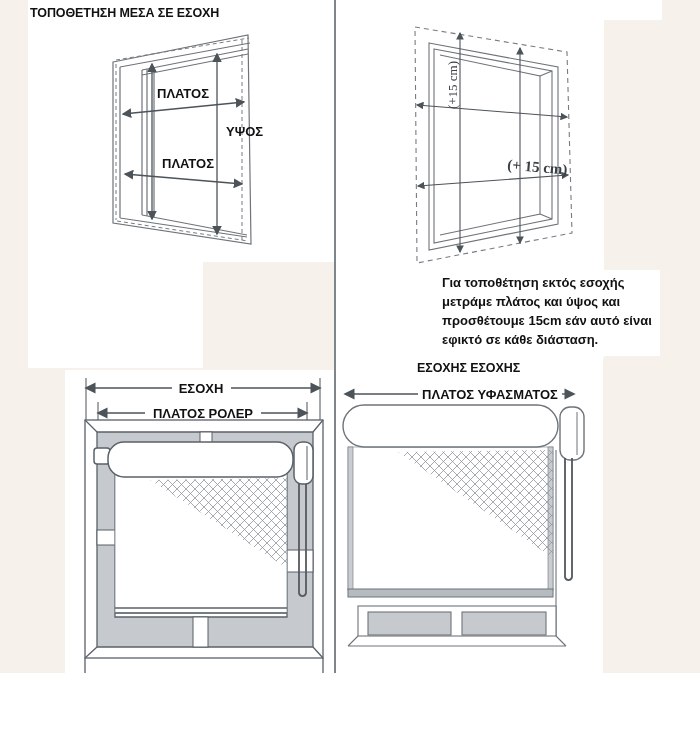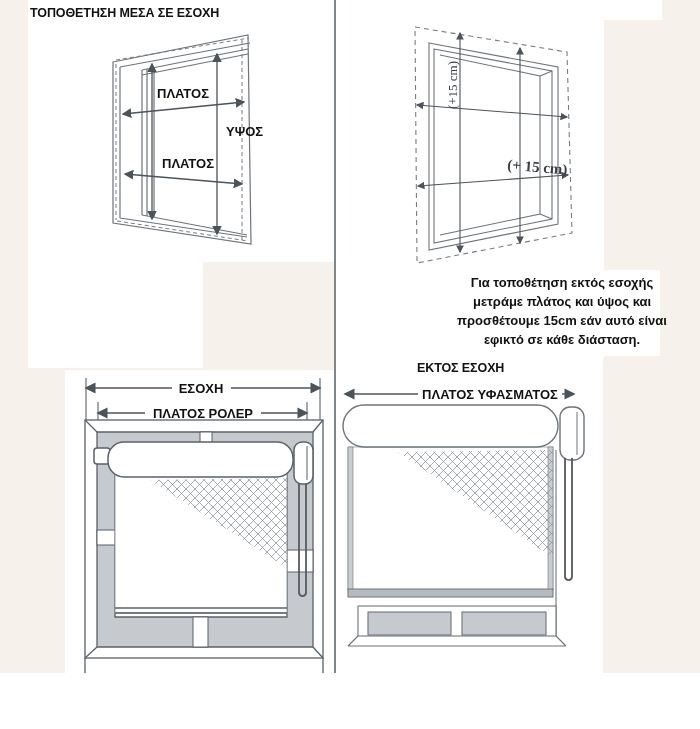--- a/index.html
+++ b/index.html
@@ -33,23 +33,23 @@
   <div class="panel" style="left:28px;top:262px;width:175px;height:106px;"></div>
   <div class="panel" style="left:336px;top:0;width:326px;height:20px;"></div>
   <div class="panel" style="left:336px;top:20px;width:268px;height:338px;"></div>
   <div class="panel" style="left:430px;top:270px;width:230px;height:86px;"></div>
   <div class="panel" style="left:65px;top:370px;width:270px;height:338px;"></div>
   <div class="panel" style="left:336px;top:358px;width:267px;height:350px;"></div>
 
   <div class="divider" style="left:334px;top:0;width:2px;height:708px;"></div>
 
   <div class="title" style="left:30px;top:6px;">ΤΟΠΟΘΕΤΗΣΗ ΜΕΣΑ ΣΕ ΕΣΟΧΗ</div>
-  <div class="title" style="left:417px;top:361px;">ΕΚΤΟΣ ΕΣΟΧΗ</div>
+  <div class="title" style="left:417px;top:361px;">ΕΣΟΧΗΣ ΕΣΟΧΗΣ</div>
 
-  <div class="caption" style="left:442px;top:273px;width:240px;line-height:19px;text-align:center;">Για τοποθέτηση εκτός εσοχής
+  <div class="caption" style="left:442px;top:273px;width:240px;line-height:19px;">Για τοποθέτηση εκτός εσοχής
 μετράμε πλάτος και ύψος και
 προσθέτουμε 15cm εάν αυτό είναι
 εφικτό σε κάθε διάσταση.</div>
 
   <svg class="diagram" style="left:80px;top:28px;" width="250" height="240" viewBox="0 0 250 240">
     <defs>
       <marker id="tlA" viewBox="0 0 10 10" refX="8.5" refY="5" markerWidth="7.5" markerHeight="7.5" orient="auto-start-reverse">
         <path d="M0,0 L10,5 L0,10 z" fill="#4c5359"></path>
       </marker>
     </defs>

